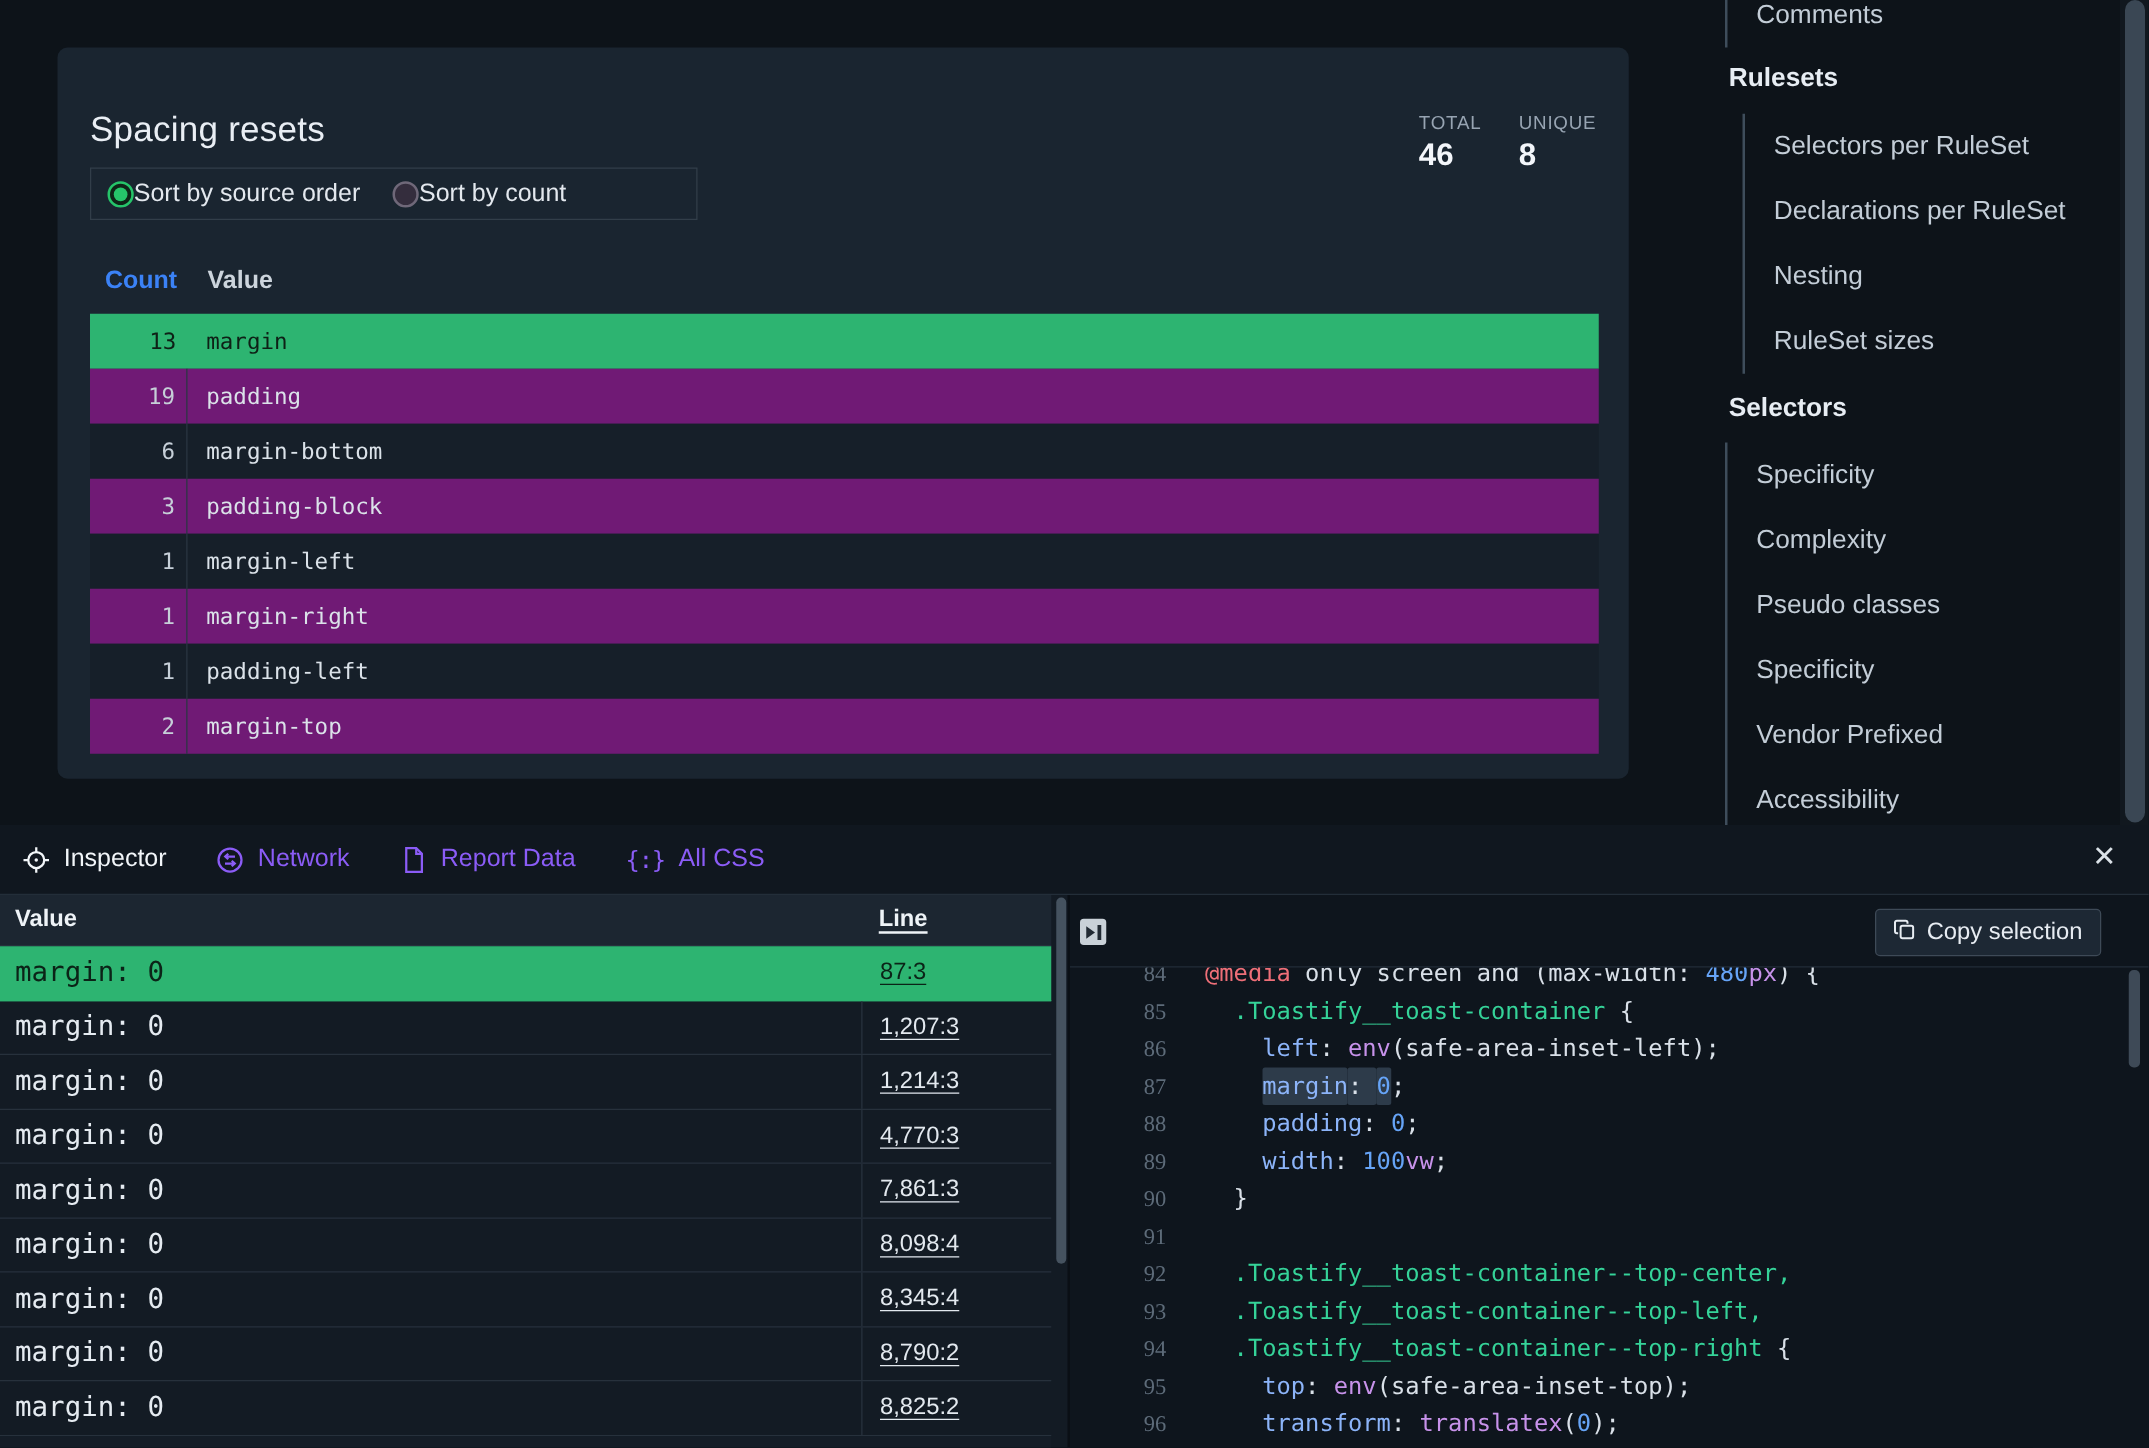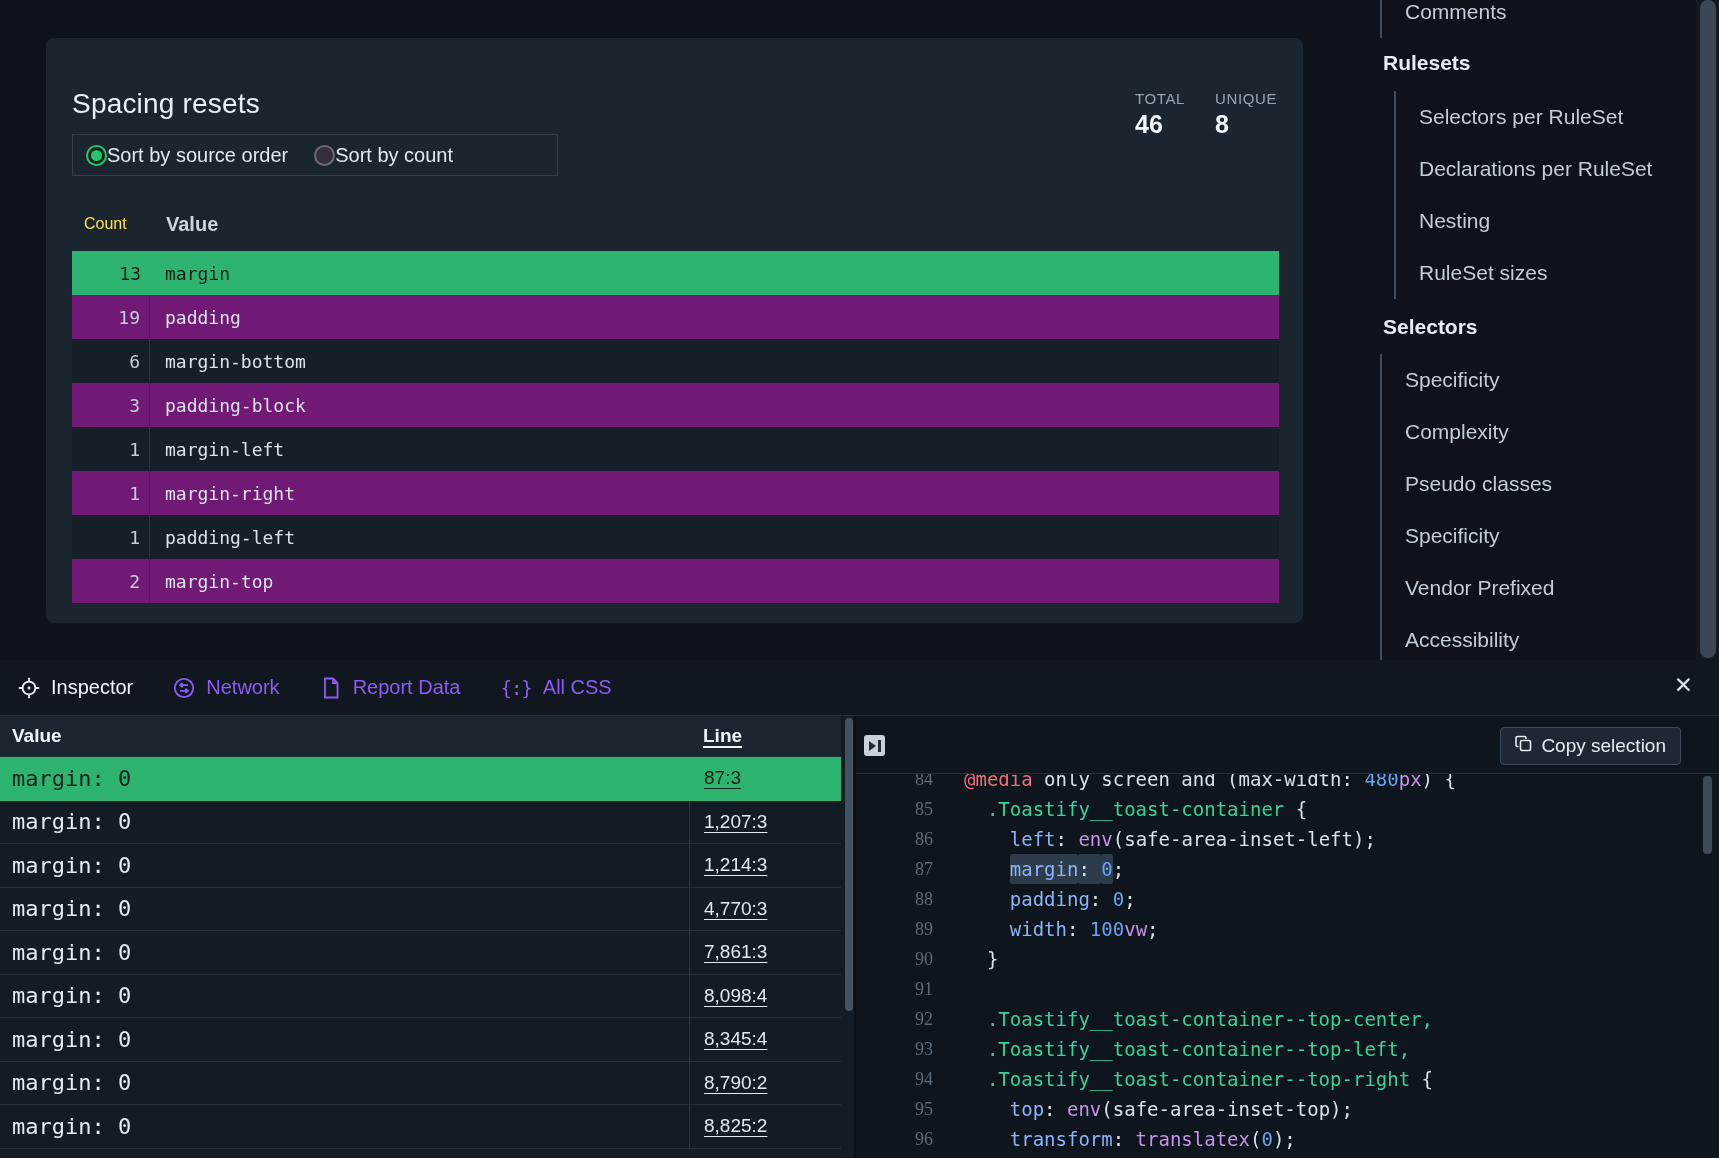--- a/index.html
+++ b/index.html
@@ -32,21 +32,21 @@
   .radio-opt { display:flex; align-items:center; cursor:pointer; }
   .radio-opt + .radio-opt { margin-left:26px; }
   .radio-circle { width:21px; height:21px; border-radius:50%; position:relative; }
   .radio-on  { border:2px solid #26c46a; background:#0f2418; }
   .radio-on::after { content:""; position:absolute; left:3px; top:3px; width:11px; height:11px; border-radius:50%; background:#26c46a; }
   .radio-off { border:2px solid #6f6879; background:#342d3d; }
   .radio-label { font-size:20px; color:#e3e8ee; }
 
   .spacing-table { position:absolute; left:26px; top:172px; width:1207px; }
   .sp-header { display:flex; height:28px; align-items:center; margin-bottom:13px; }
-  .sp-header .h-count { width:78px; padding-left:12px; font-weight:normal; font-size:16px; color:#fde047; }
+  .sp-header .h-count { width:78px; padding-left:12px; font-weight:bold; font-size:20px; color:#3b82f6; }
   .sp-header .h-value { padding-left:16px; font-weight:bold; font-size:20px; color:#ccd4dc; }
   .sp-row { display:flex; height:44px; align-items:center; font-size:18px; }
   .sp-row .c-count { width:78px; text-align:right; padding-right:9px; color:#c6cfd8; align-self:stretch; display:flex; align-items:center; justify-content:flex-end; }
   .sp-row .c-value { padding-left:15px; color:#dbe2e9; }
   .sp-row.alt-a { background:#701a75; }
   .sp-row.alt-b { background:#161f29; }
   .sp-row.alt-a .c-count, .sp-row.alt-b .c-count { border-right:1px solid #2a3642; }
   .sp-row.hl-green { background:#2db471; }
   .sp-row.hl-green .c-count, .sp-row.hl-green .c-value { color:#0e2016; }
 

